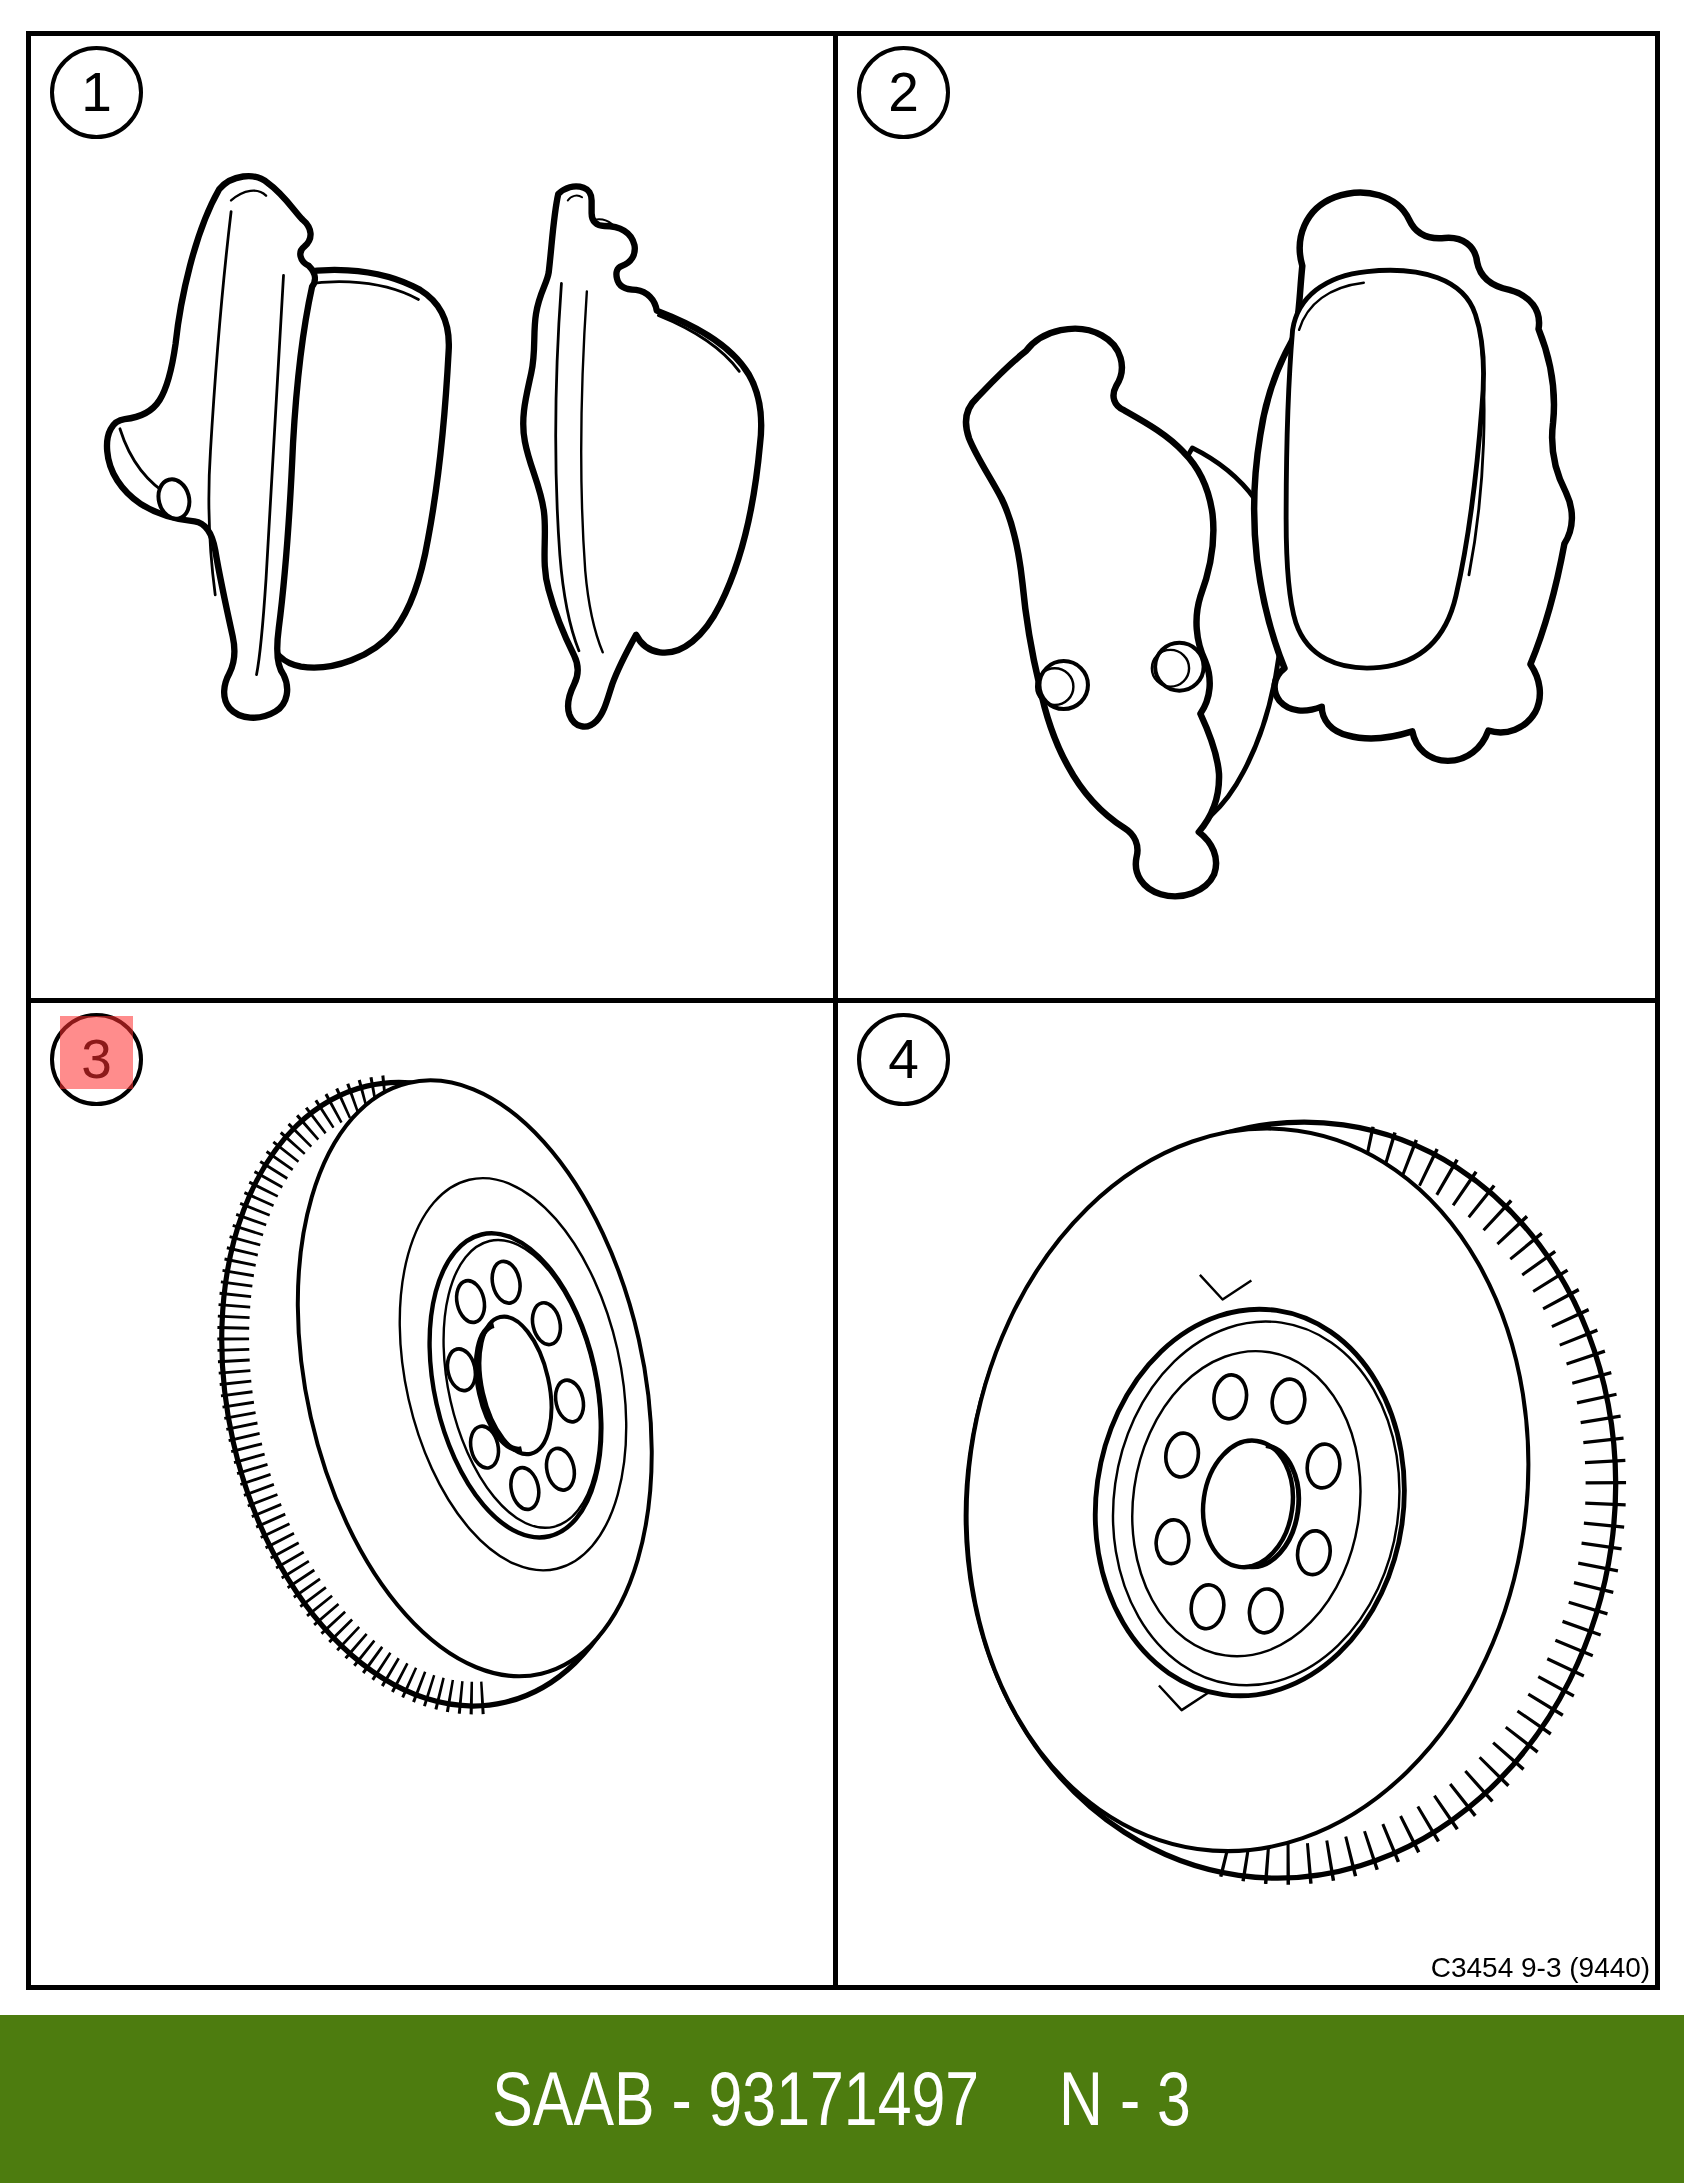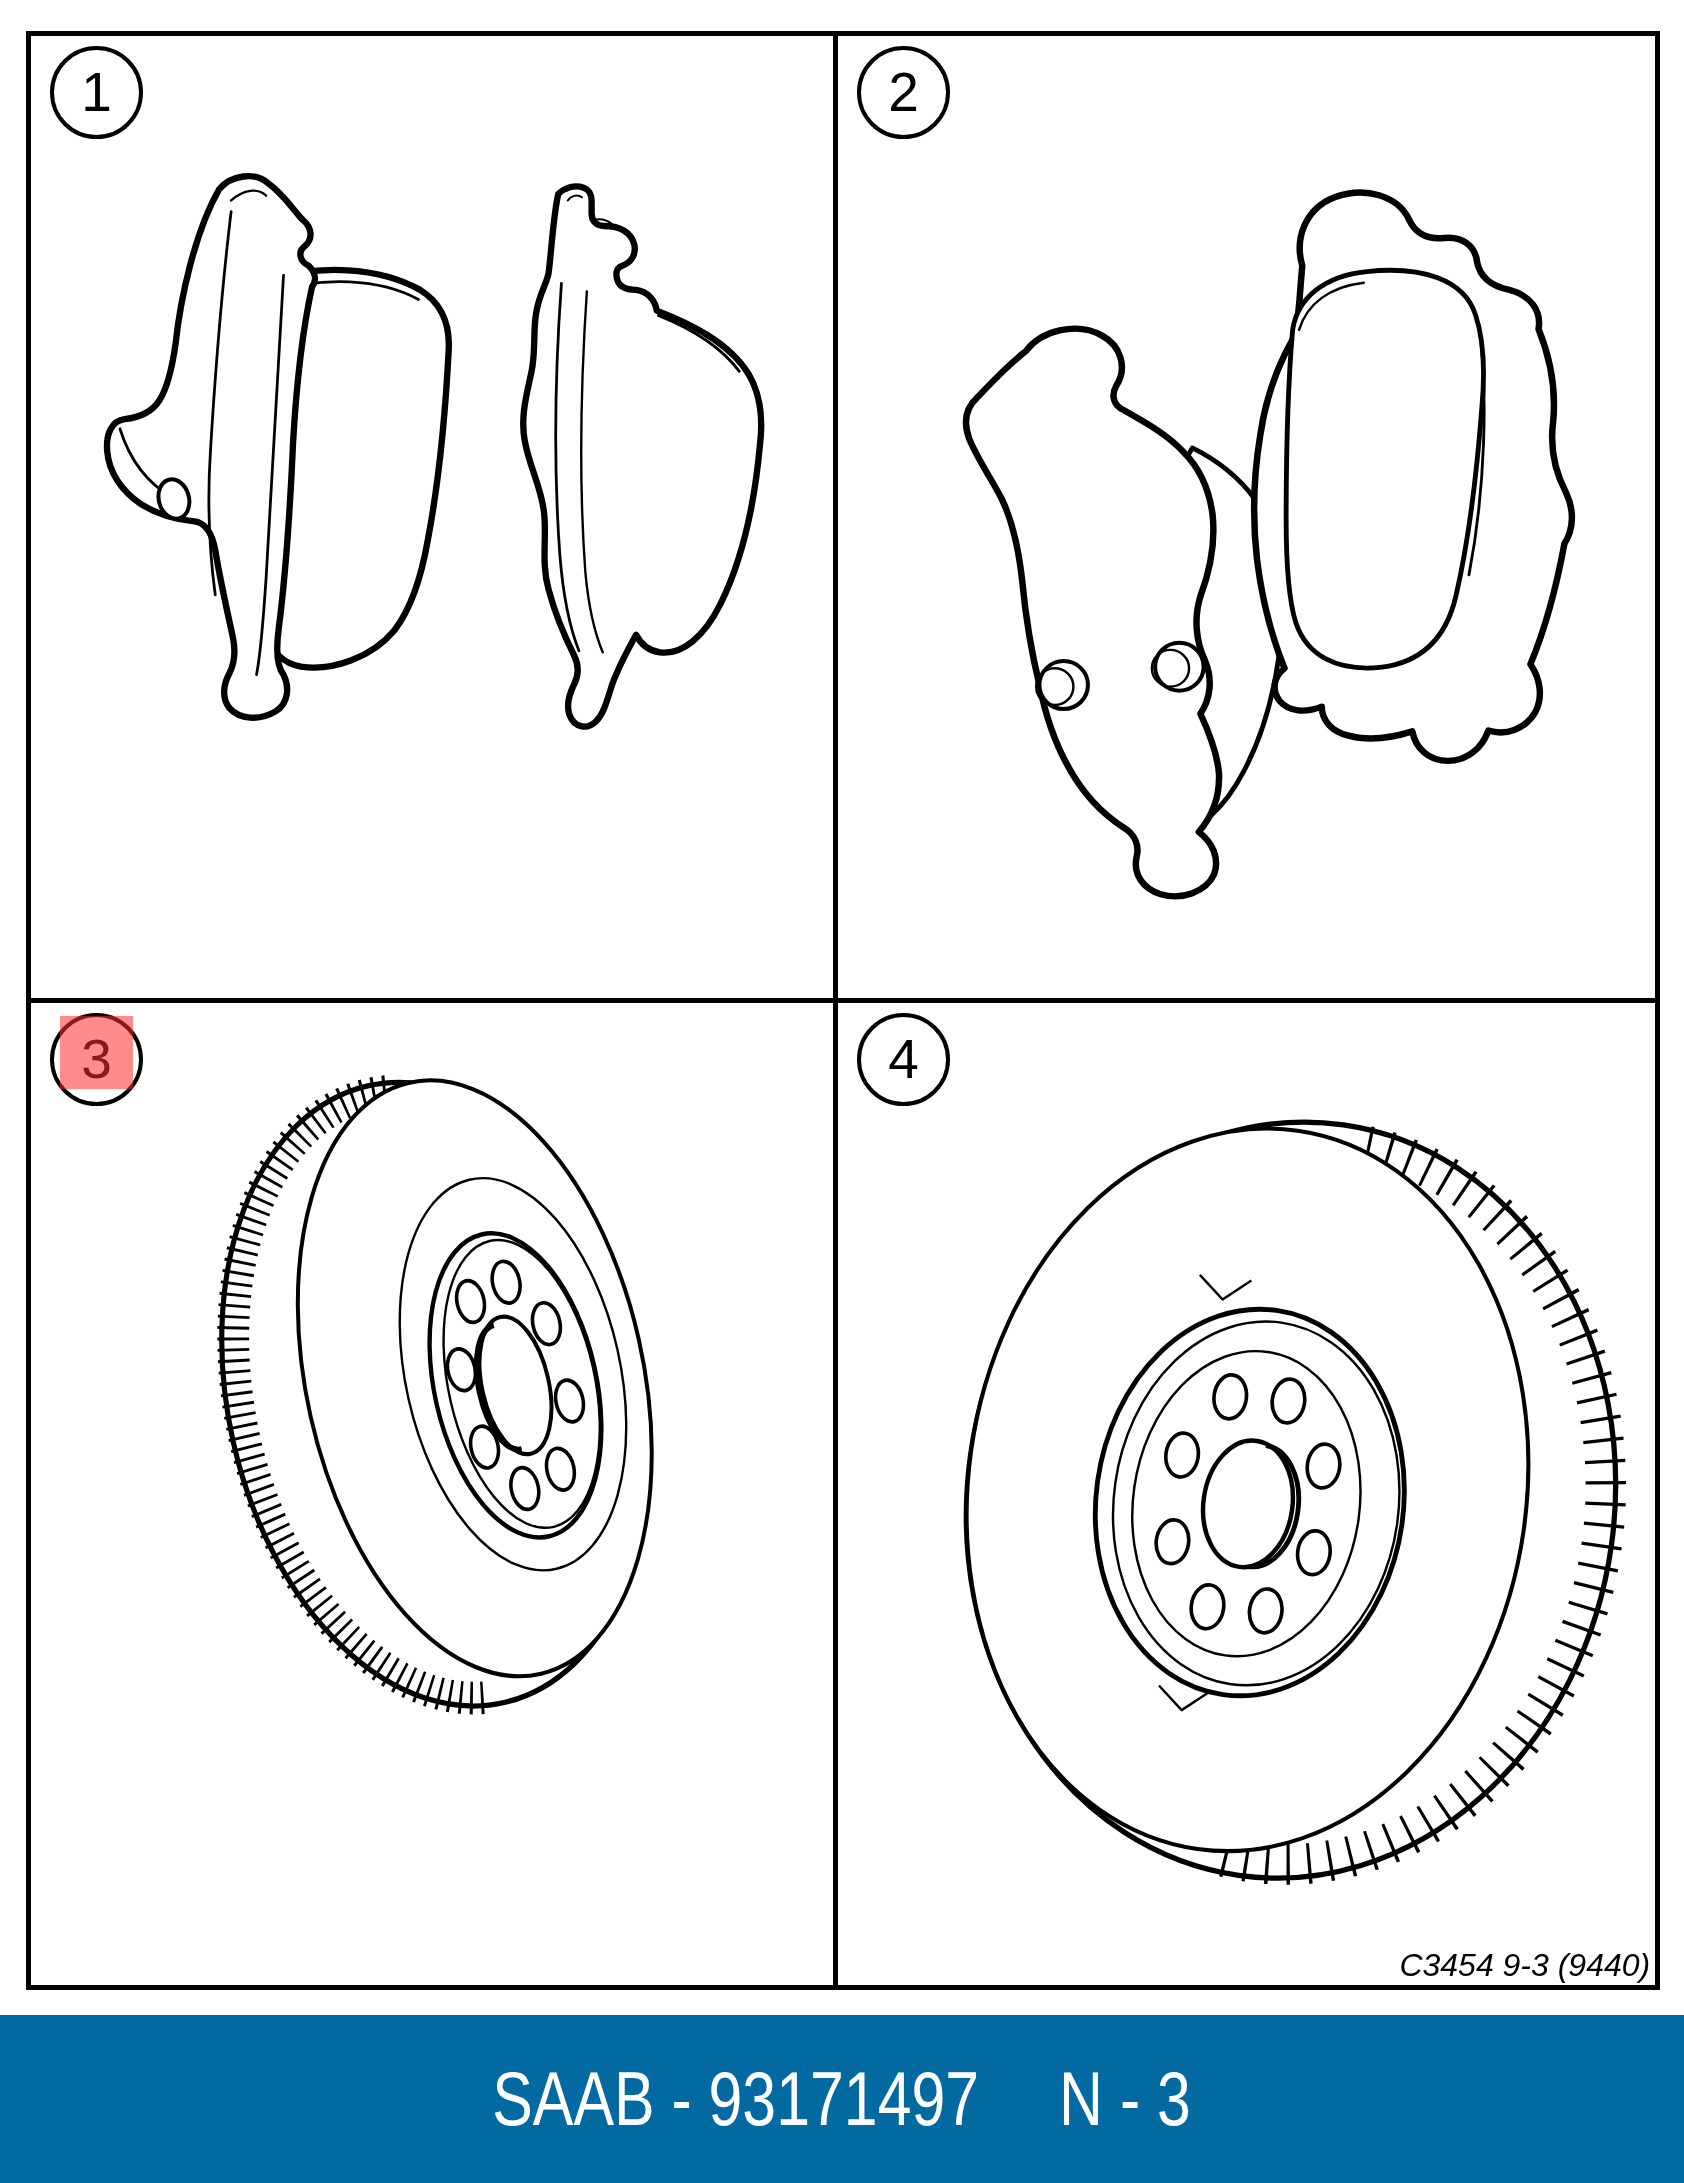--- a/index.html
+++ b/index.html
@@ -12,24 +12,24 @@
   .cell--1{border-right:5.6px solid #000;border-bottom:5.6px solid #000;}
   .cell--2{border-bottom:5.6px solid #000;}
   .cell--3{border-right:5.6px solid #000;}
   .cell svg{position:absolute;left:0;top:0;width:100%;height:100%;}
   .callout{position:absolute;left:19px;top:9.6px;width:85px;height:85px;
            border:4px solid #000;border-radius:50%;display:flex;align-items:center;
            justify-content:center;font-size:55px;line-height:1;background:transparent;
            z-index:2;}
   .hl-square{position:absolute;left:29px;top:13px;width:73px;height:73px;
              background:rgba(255,45,45,0.55);z-index:3;}
-  .drawing-ref{position:absolute;right:4.8px;bottom:1.6px;font-size:32px;line-height:1.1;
-               white-space:nowrap;z-index:2;font-style:italic;}
+  .drawing-ref{position:absolute;right:4.8px;bottom:1.6px;font-size:28px;line-height:1.1;
+               white-space:nowrap;z-index:2;}
   .footer-bar{position:absolute;left:0;top:2015px;width:1684px;height:168px;
-              background:#0369a1;color:#fff;display:flex;align-items:center;
+              background:#4d7c0f;color:#fff;display:flex;align-items:center;
               justify-content:center;}
   .footer-text{display:flex;gap:100px;font-size:76px;line-height:1;
                transform:scaleX(0.8);white-space:nowrap;}
   path,ellipse,circle{vector-effect:none;}
 </style>
 </head>
 <body>
 
 <div class="sheet">
 

